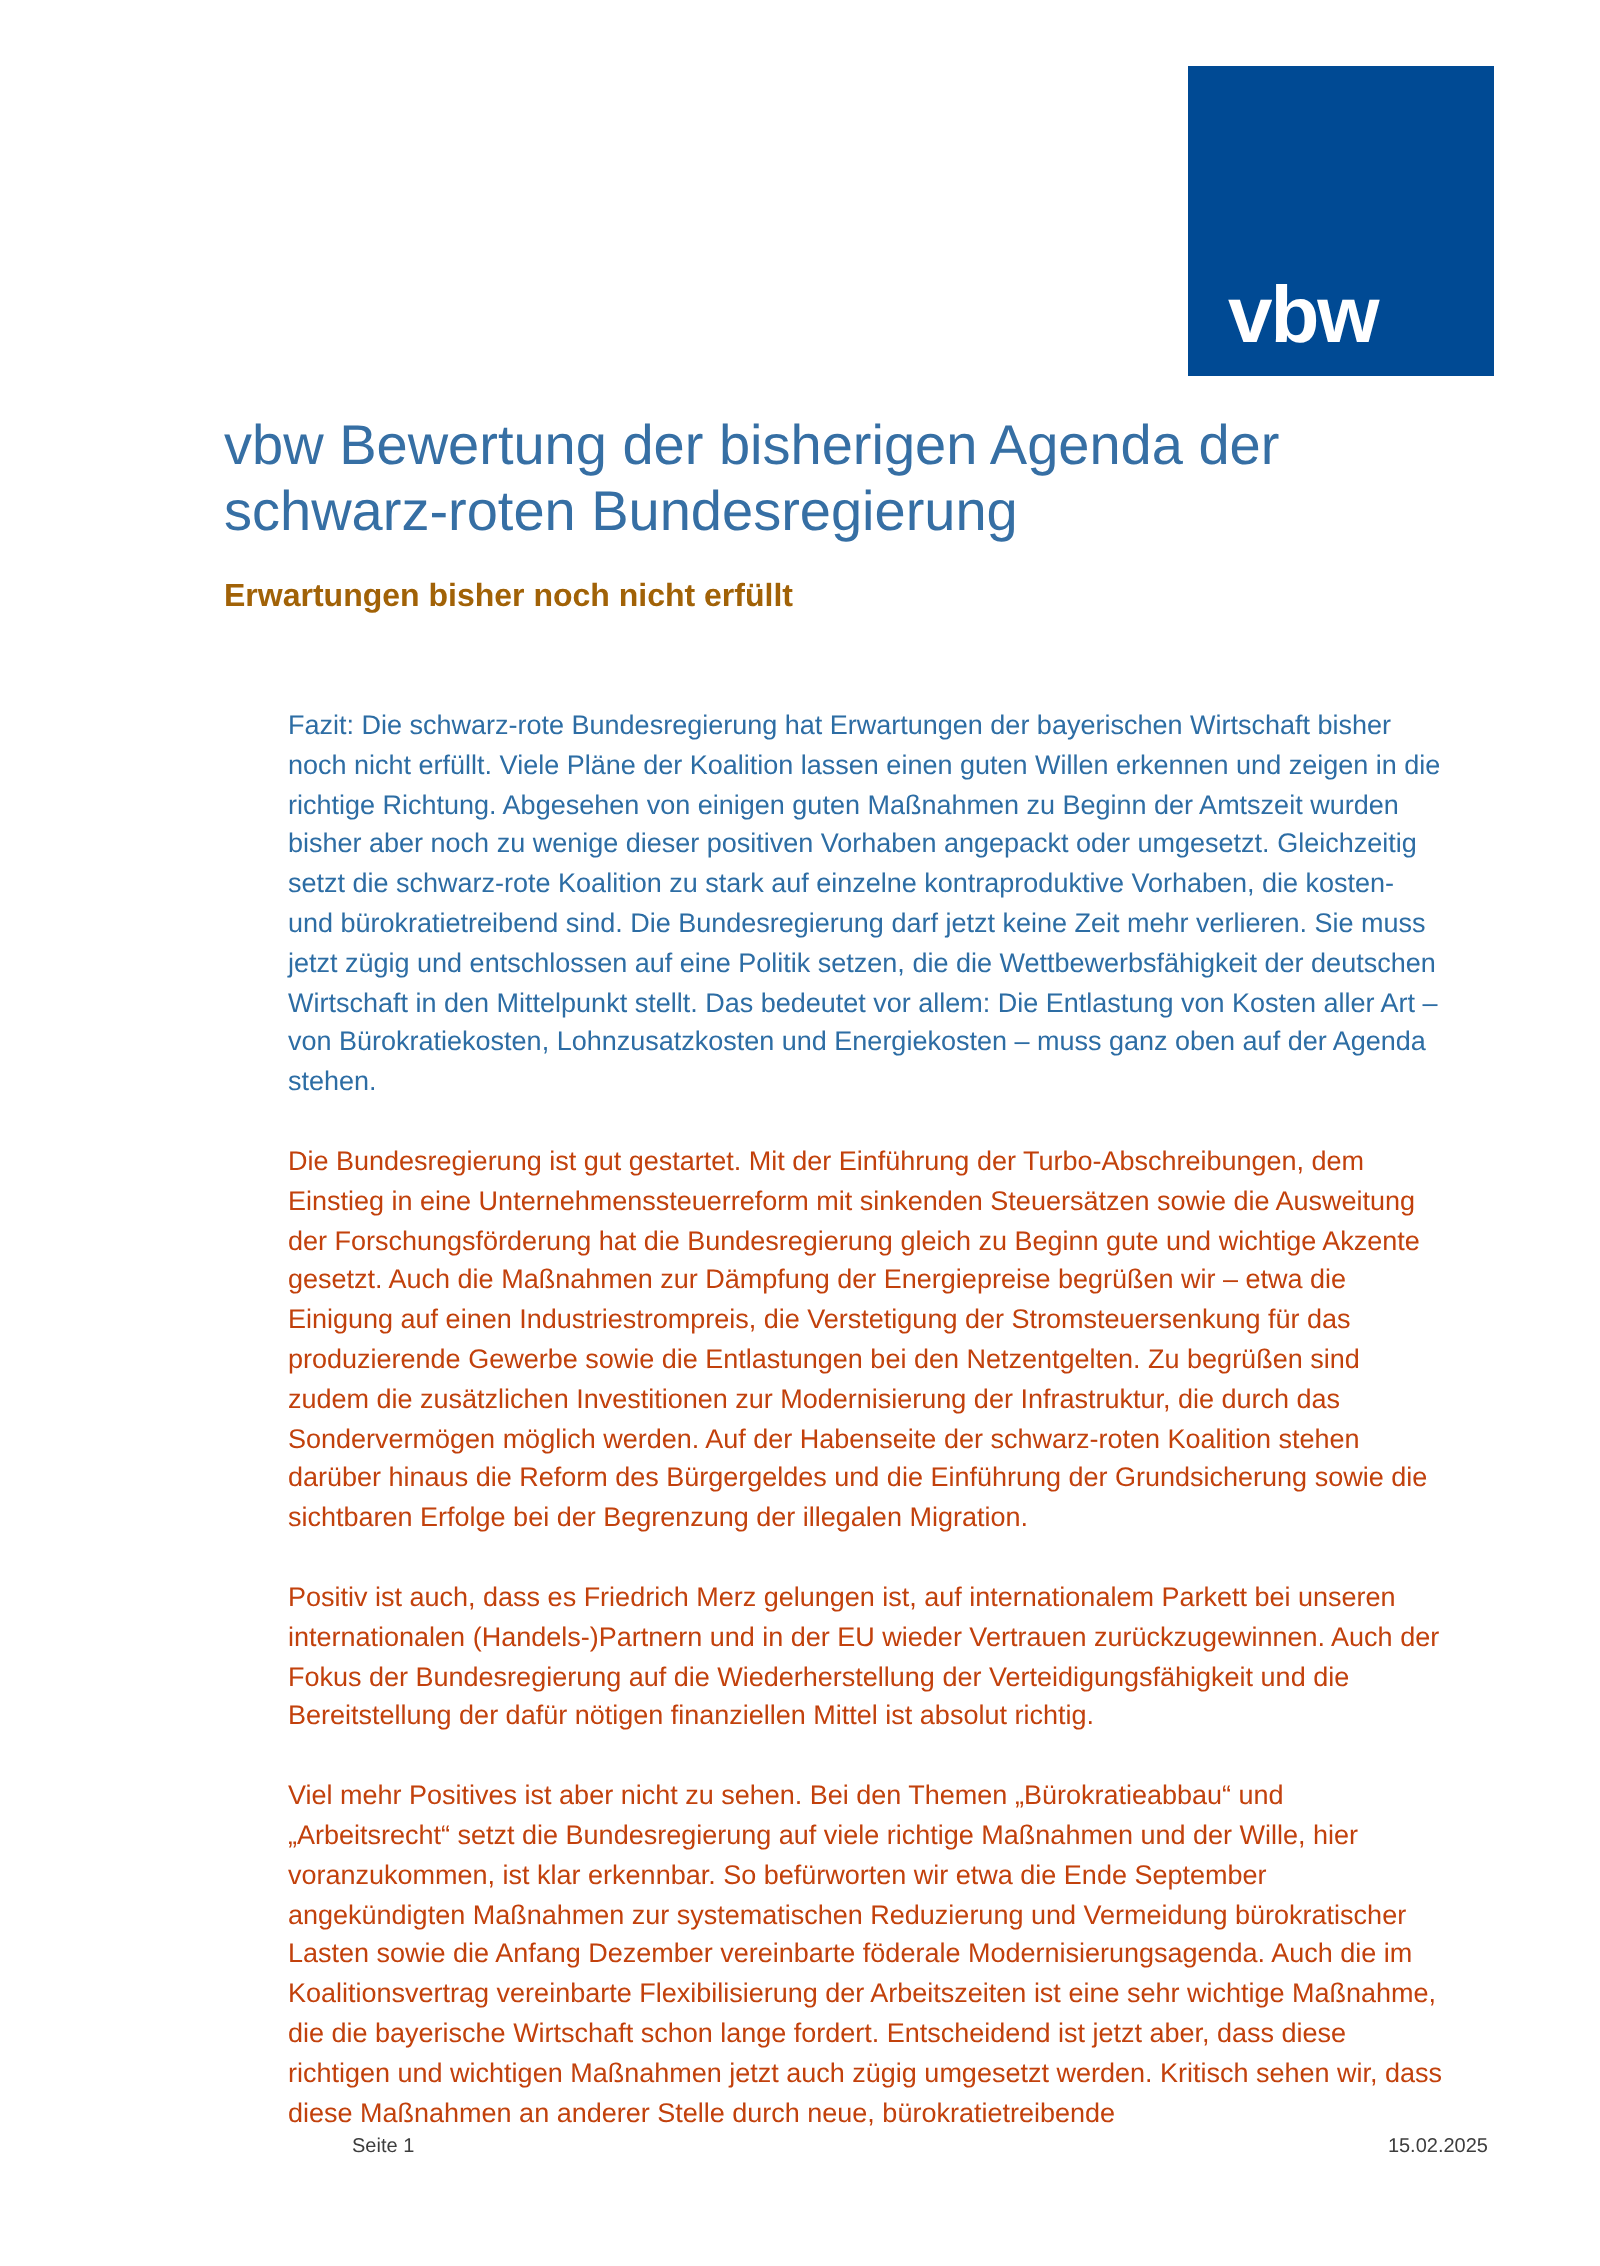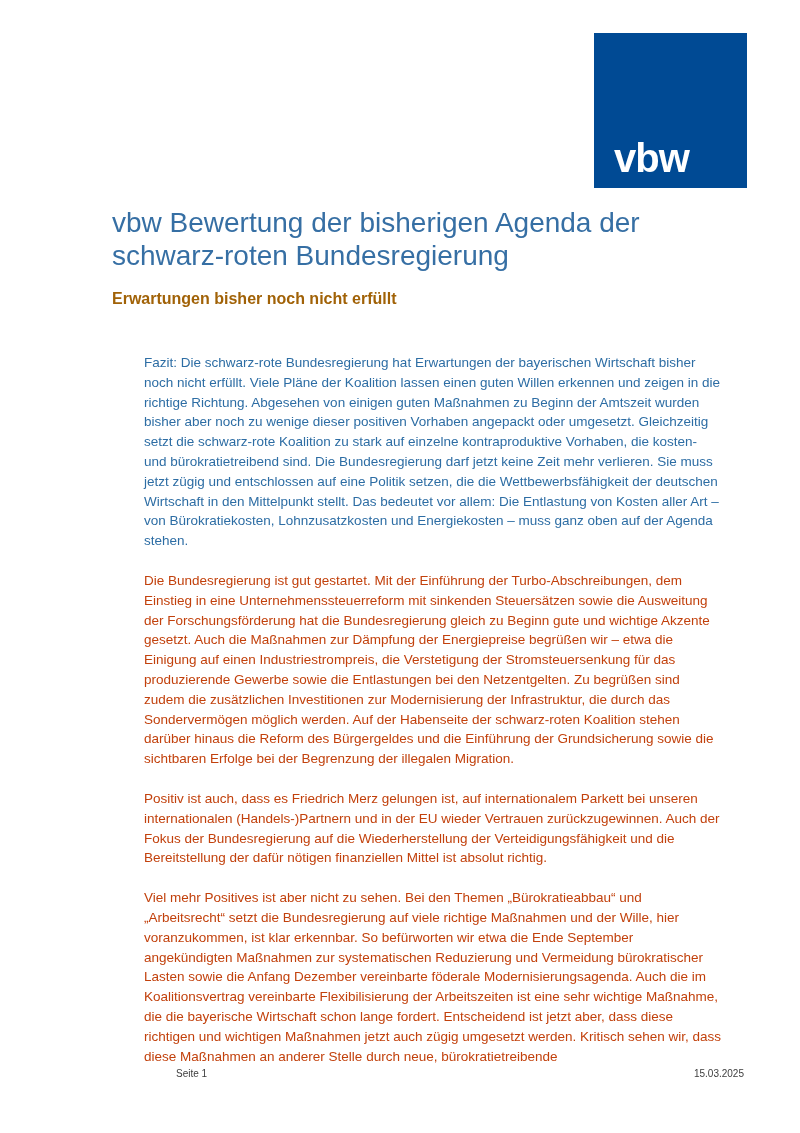--- a/index.html
+++ b/index.html
@@ -114,16 +114,16 @@
 
   <div class="content body-text" style="position:absolute;">
     <p class="paragraph fazit">Fazit: Die schwarz-rote Bundesregierung hat Erwartungen der bayerischen Wirtschaft bisher noch nicht erfüllt. Viele Pläne der Koalition lassen einen guten Willen erkennen und zeigen in die richtige Richtung. Abgesehen von einigen guten Maßnahmen zu Beginn der Amtszeit wurden bisher aber noch zu wenige dieser positiven Vorhaben angepackt oder umgesetzt. Gleichzeitig setzt die schwarz-rote Koalition zu stark auf einzelne kontraproduktive Vorhaben, die kosten- und bürokratietreibend sind. Die Bundesregierung darf jetzt keine Zeit mehr verlieren. Sie muss jetzt zügig und entschlossen auf eine Politik setzen, die die Wettbewerbsfähigkeit der deutschen Wirtschaft in den Mittelpunkt stellt. Das bedeutet vor allem: Die Entlastung von Kosten aller Art – von Bürokratiekosten, Lohnzusatzkosten und Energiekosten – muss ganz oben auf der Agenda stehen.</p>
     <p class="paragraph">Die Bundesregierung ist gut gestartet. Mit der Einführung der Turbo-Abschreibungen, dem Einstieg in eine Unternehmenssteuerreform mit sinkenden Steuersätzen sowie die Ausweitung der Forschungsförderung hat die Bundesregierung gleich zu Beginn gute und wichtige Akzente gesetzt. Auch die Maßnahmen zur Dämpfung der Energiepreise begrüßen wir – etwa die Einigung auf einen Industriestrompreis, die Verstetigung der Stromsteuersenkung für das produzierende Gewerbe sowie die Entlastungen bei den Netzentgelten. Zu begrüßen sind zudem die zusätzlichen Investitionen zur Modernisierung der Infrastruktur, die durch das Sondervermögen möglich werden. Auf der Habenseite der schwarz-roten Koalition stehen darüber hinaus die Reform des Bürgergeldes und die Einführung der Grundsicherung sowie die sichtbaren Erfolge bei der Begrenzung der illegalen Migration.</p>
     <p class="paragraph">Positiv ist auch, dass es Friedrich Merz gelungen ist, auf internationalem Parkett bei unseren internationalen (Handels-)Partnern und in der EU wieder Vertrauen zurückzugewinnen. Auch der Fokus der Bundesregierung auf die Wiederherstellung der Verteidigungsfähigkeit und die Bereitstellung der dafür nötigen finanziellen Mittel ist absolut richtig.</p>
     <p class="paragraph">Viel mehr Positives ist aber nicht zu sehen. Bei den Themen „Bürokratieabbau“ und „Arbeitsrecht“ setzt die Bundesregierung auf viele richtige Maßnahmen und der Wille, hier voranzukommen, ist klar erkennbar. So befürworten wir etwa die Ende September angekündigten Maßnahmen zur systematischen Reduzierung und Vermeidung bürokratischer Lasten sowie die Anfang Dezember vereinbarte föderale Modernisierungsagenda. Auch die im Koalitionsvertrag vereinbarte Flexibilisierung der Arbeitszeiten ist eine sehr wichtige Maßnahme, die die bayerische Wirtschaft schon lange fordert. Entscheidend ist jetzt aber, dass diese richtigen und wichtigen Maßnahmen jetzt auch zügig umgesetzt werden. Kritisch sehen wir, dass diese Maßnahmen an anderer Stelle durch neue, bürokratietreibende</p>
   </div>
 
   <div class="footer">
     <span>Seite 1</span>
-    <span>15.03.2025</span>
+    <span>15.02.2025</span>
   </div>
 
 </div>
 
 </body></html>

